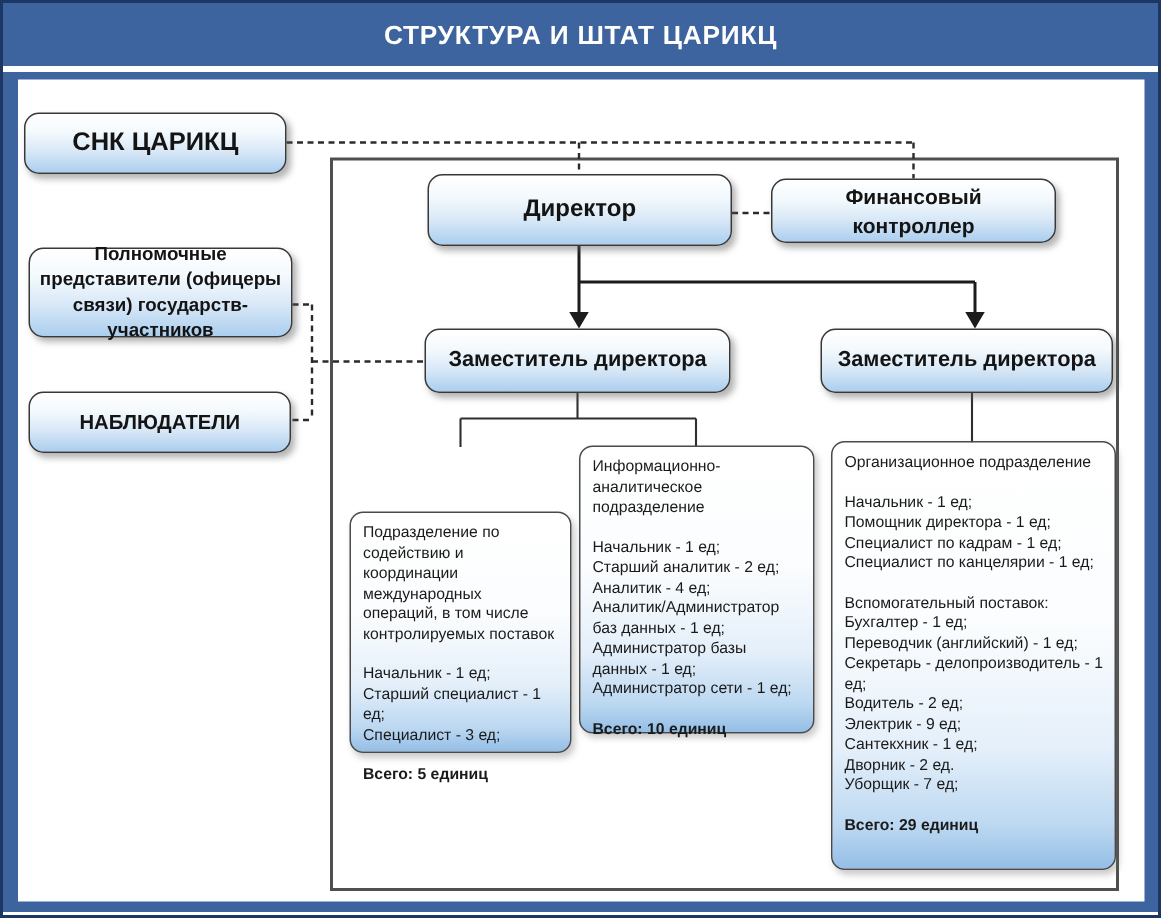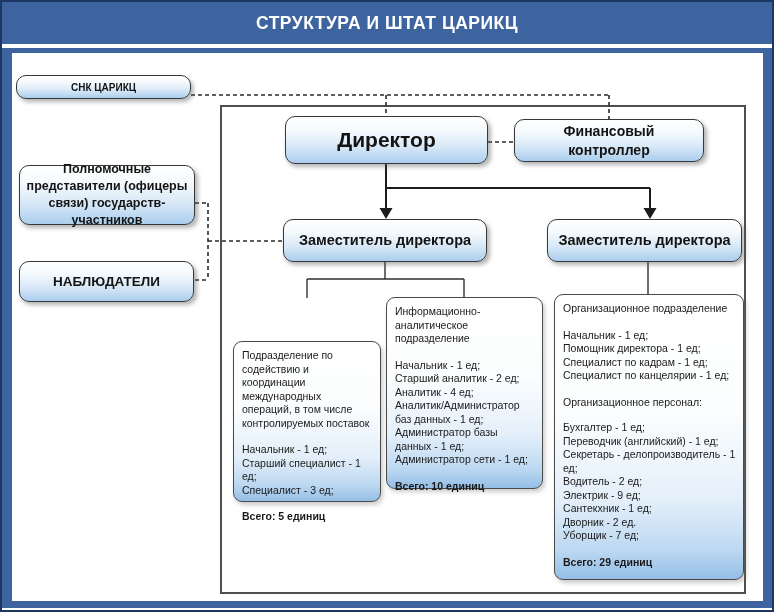--- a/index.html
+++ b/index.html
@@ -25,39 +25,39 @@
   }
   .connectors { position:absolute; left:0; top:0; z-index:2; pointer-events:none; }
   .node {
     position:absolute; display:flex; align-items:center; justify-content:center;
     text-align:center; font-weight:bold; color:#141414;
     background:linear-gradient(180deg,#ffffff 0%,#f3f9fd 32%,#d8e8f7 64%,#abceee 100%);
     border:1.6px solid #383838; border-radius:10px;
     box-shadow:2.5px 3px 4px rgba(90,90,90,.45);
     box-sizing:border-box; z-index:3; padding:2px 6px; line-height:1.3;
   }
-  .snk        { left:14px;  top:73px;  width:175px; height:24px; font-size:10px; }
+  .snk        { left:14px;  top:73px;  width:175px; height:41px; font-size:17px; }
   .reps       { left:17px;  top:163px; width:176px; height:60px; font-size:12.5px; line-height:17px; }
   .observers  { left:17px;  top:259px; width:175px; height:41px; font-size:13.5px; }
-  .director   { left:283px; top:114px; width:203px; height:48px; font-size:21px; }
+  .director   { left:283px; top:114px; width:203px; height:48px; font-size:16px; }
   .fincontrol { left:512px; top:117px; width:190px; height:43px; font-size:14px; }
   .deputy-left  { left:281px; top:217px; width:204px; height:43px; font-size:14.5px; }
   .deputy-right { left:545px; top:217px; width:195px; height:43px; font-size:14.5px; }
   .unit {
     position:absolute; box-sizing:border-box; z-index:3; text-align:left;
     background:linear-gradient(180deg,#ffffff 0%,#fbfdfe 42%,#e4effa 72%,#bcd8f1 90%,#94bee6 100%);
     border:1.4px solid #4a4a4a; border-radius:9px;
     box-shadow:2px 3px 4px rgba(110,110,110,.35);
     font-size:10.5px; line-height:13.5px; color:#1a1a1a; padding:7px 8px;
   }
   .unit1 { left:231px; top:295px; width:148px; height:161px;margin-top:44px; }
   .unit2 { left:384px; top:295px; width:157px; height:192px; }
   .unit3 { left:552px; top:292px; width:190px; height:286px; padding-right:4px; }
   .unit-staff, .unit-support-label { margin-top:13px; }
-  .unit-staff.no-gap { margin-top:12px; }
+  .unit-staff.no-gap { margin-top:0; }
   .unit-total { margin-top:13px; font-weight:bold; }
 </style>
 </head>
 <body>
 
 <div class="page">
 
   <div class="titlebar">
     <span>СТРУКТУРА И ШТАТ ЦАРИКЦ</span>
   </div>
@@ -134,21 +134,21 @@
   </div>
 
   <div class="unit unit3">
     <div class="unit-name">Организационное подразделение</div>
     <div class="unit-staff">
         <div>Начальник - 1 ед;</div>
         <div>Помощник директора - 1 ед;</div>
         <div>Специалист по кадрам - 1 ед;</div>
         <div>Специалист по канцелярии - 1 ед;</div>
       </div>
-    <div class="unit-support-label">Организационное персонал:</div>
+    <div class="unit-support-label">Вспомогательный поставок:</div>
     <div class="unit-staff no-gap">
         <div>Бухгалтер - 1 ед;</div>
         <div>Переводчик (английский) - 1 ед;</div>
         <div>Секретарь - делопроизводитель - 1 ед;</div>
         <div>Водитель - 2 ед;</div>
         <div>Электрик - 9 ед;</div>
         <div>Сантекхник - 1 ед;</div>
         <div>Дворник - 2 ед.</div>
         <div>Уборщик - 7 ед;</div>
       </div>

